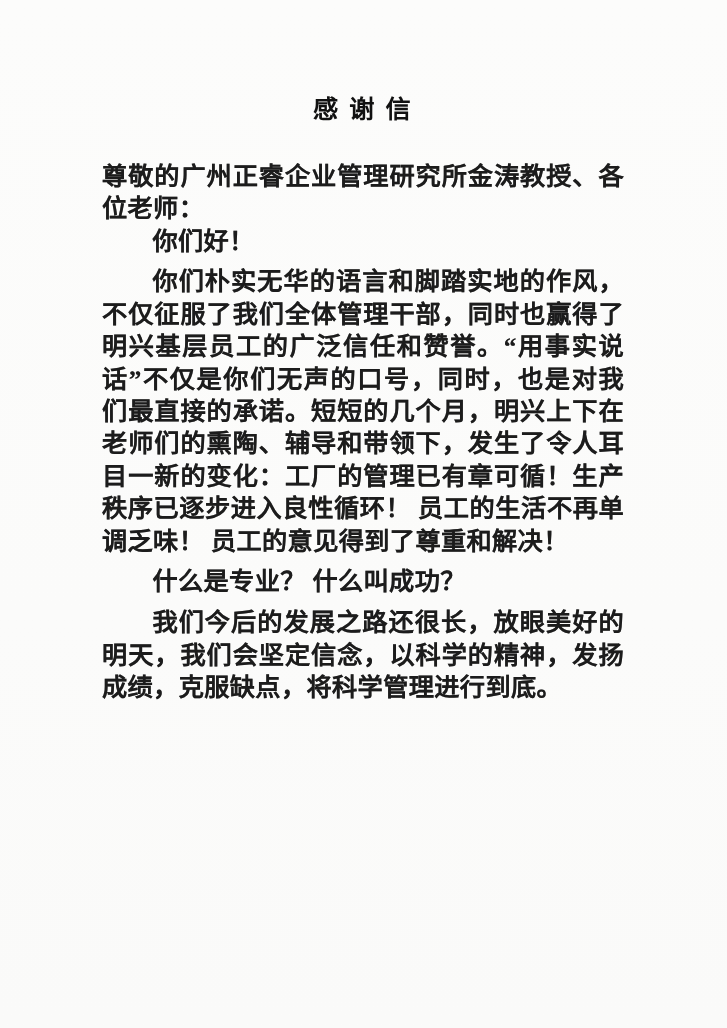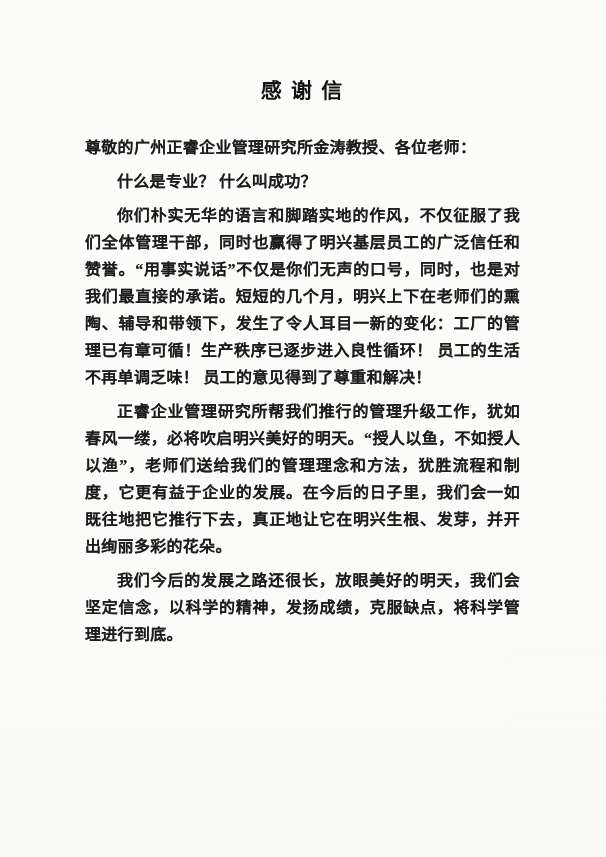--- a/index.html
+++ b/index.html
@@ -23,21 +23,21 @@
     margin: 0 0 30px 0;
     text-align: center;
     font-size: 21px;
     line-height: 26px;
     font-weight: bold;
     letter-spacing: 2px;
     color: #111;
   }
   .line, .para {
     margin: 0;
-    font-size: 16px;
+    font-size: 21px;
     line-height: 27px;
     font-weight: 600;
     text-align: justify;
     text-justify: inter-ideograph;
     letter-spacing: 0.3px;
     color: #1c1c1c;
     text-shadow: 0 0 0.4px rgba(20,20,20,0.55);
     font-family: Liberation Serif, serif;
   }
   .indent, .para {
@@ -49,24 +49,24 @@
 </style>
 </head>
 <body>
 
 <div class="page">
   <div class="content">
     <h1 class="title">感 谢 信</h1>
 
     <p class="line">尊敬的广州正睿企业管理研究所金涛教授、各位老师：</p>
 
+    <p class="line indent">你们好！</p>
 
+
+    <p class="para">你们朴实无华的语言和脚踏实地的作风，不仅征服了我们全体管理干部，同时也赢得了明兴基层员工的广泛信任和赞誉。“用事实说话”不仅是你们无声的口号，同时，也是对我们最直接的承诺。短短的几个月，明兴上下在老师们的熏陶、辅导和带领下，发生了令人耳目一新的变化：工厂的管理已有章可循！生产秩序已逐步进入良性循环！ 员工的生活不再单调乏味！ 员工的意见得到了尊重和解决！</p>
 
     <p class="para">什么是专业？ 什么叫成功？</p>
 
-    <p class="para">你们朴实无华的语言和脚踏实地的作风，不仅征服了我们全体管理干部，同时也赢得了明兴基层员工的广泛信任和赞誉。“用事实说话”不仅是你们无声的口号，同时，也是对我们最直接的承诺。短短的几个月，明兴上下在老师们的熏陶、辅导和带领下，发生了令人耳目一新的变化：工厂的管理已有章可循！生产秩序已逐步进入良性循环！ 员工的生活不再单调乏味！ 员工的意见得到了尊重和解决！</p>
 
-
-    <p class="para">正睿企业管理研究所帮我们推行的管理升级工作，犹如春风一缕，必将吹启明兴美好的明天。“授人以鱼，不如授人以渔”，老师们送给我们的管理理念和方法，犹胜流程和制度，它更有益于企业的发展。在今后的日子里，我们会一如既往地把它推行下去，真正地让它在明兴生根、发芽，并开出绚丽多彩的花朵。</p>
 
     <p class="para">我们今后的发展之路还很长，放眼美好的明天，我们会坚定信念，以科学的精神，发扬成绩，克服缺点，将科学管理进行到底。</p>
   </div>
 </div>
 
 </body></html>

